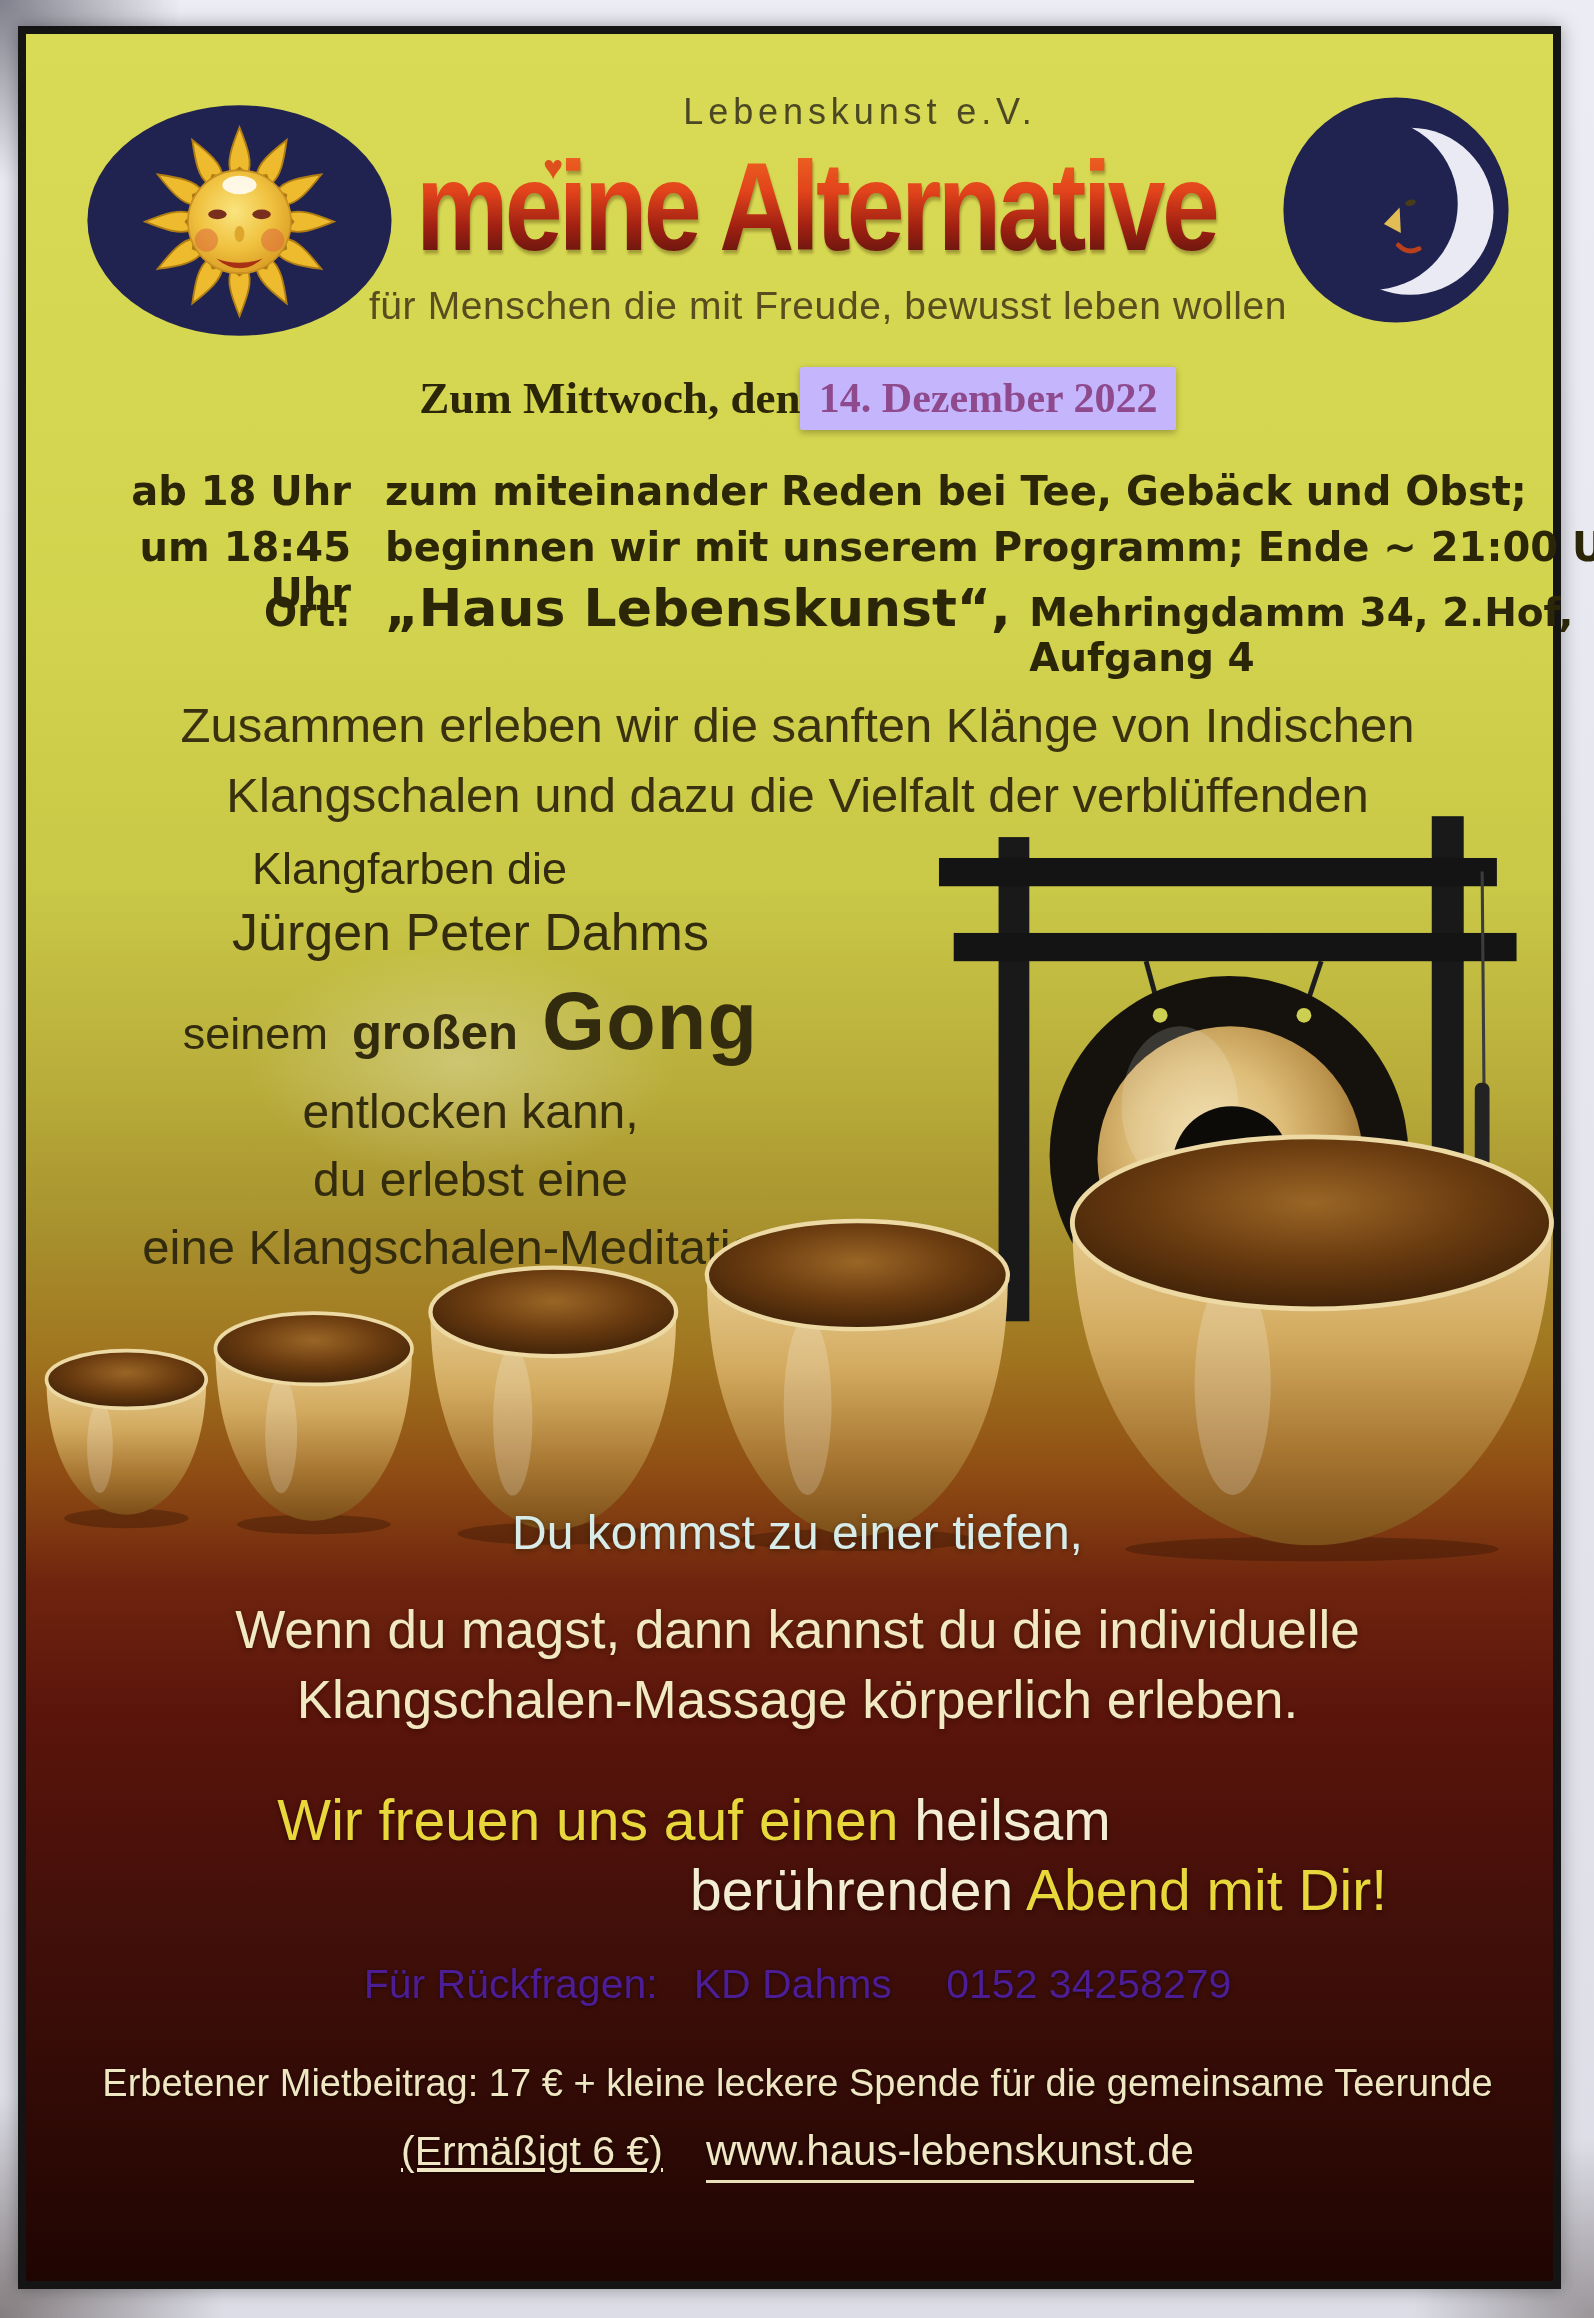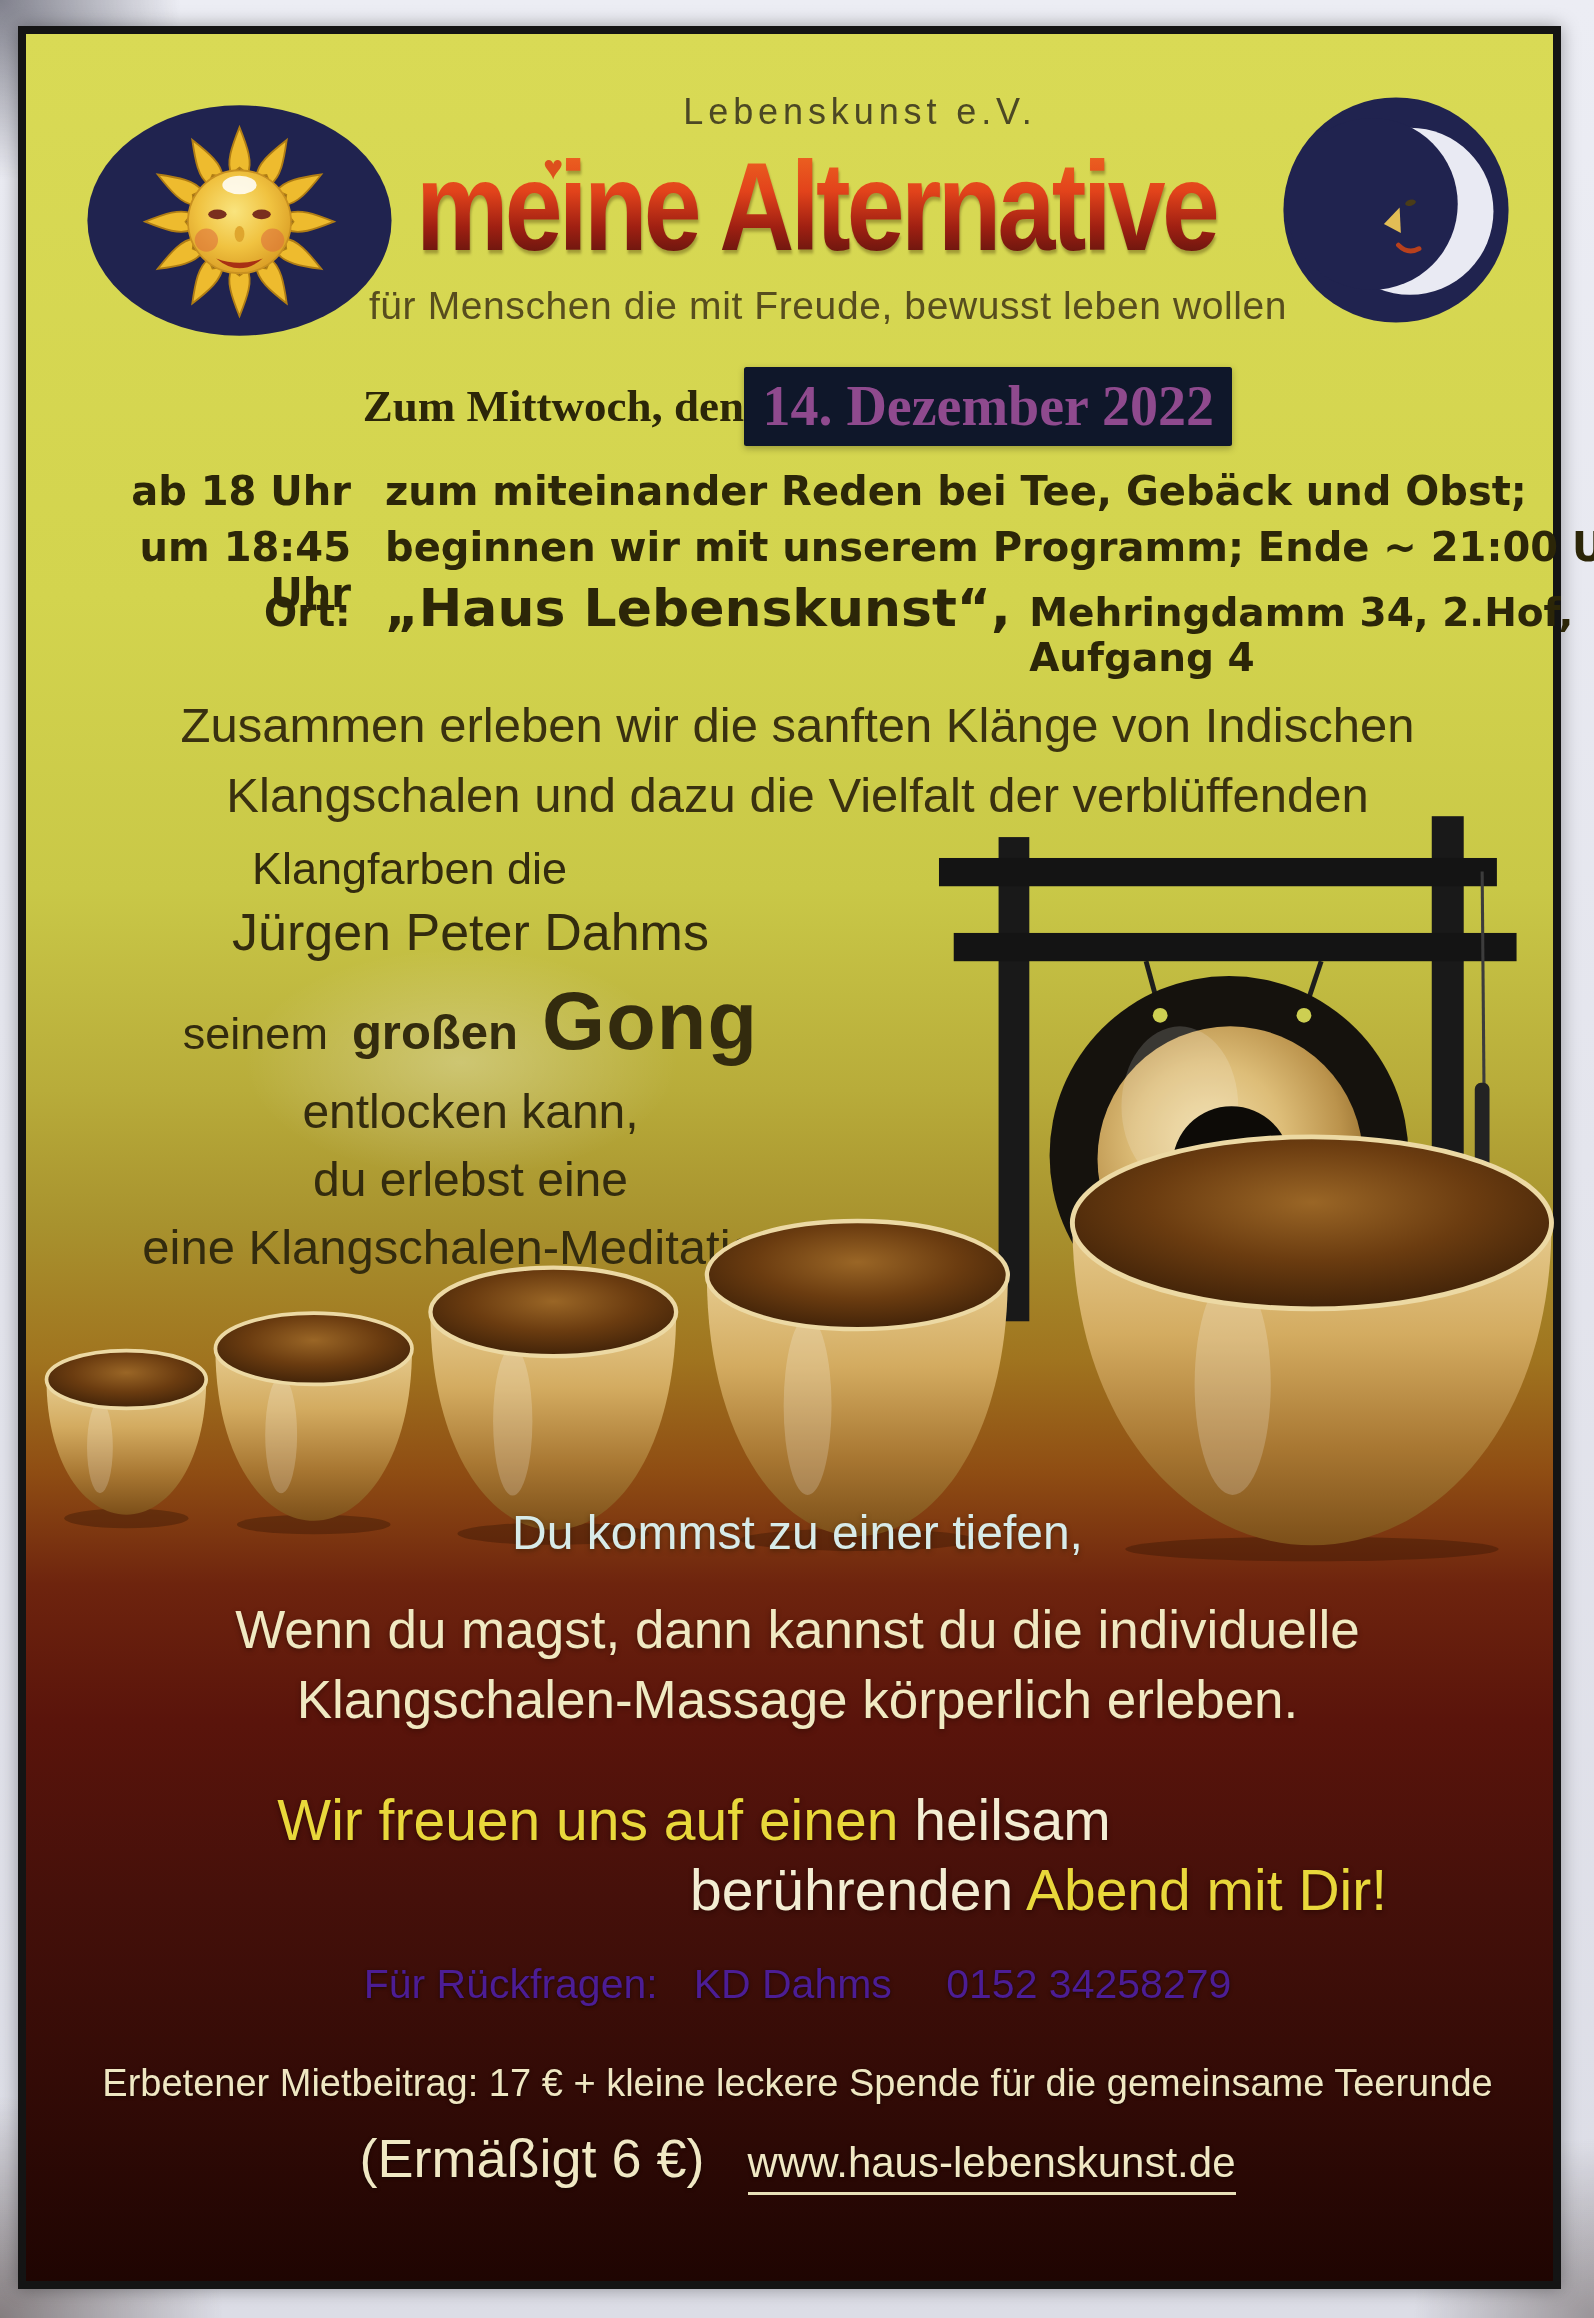--- a/index.html
+++ b/index.html
@@ -46,21 +46,21 @@
     filter:drop-shadow(1.8px 3.1px 1.2px rgba(60,40,0,.35));
   }
   .heart{left:543px;top:150px;font-size:34px;color:#dd4f1d;line-height:1;z-index:3;}
   .subtitle{left:184px;top:284px;right:123px;font-size:39px;letter-spacing:0.6px;color:#574d1e;}
   
   .sun-logo{left:86px;top:104px;width:307px;height:233px;}
   .moon-logo{left:1281px;top:95px;width:230px;height:230px;}
   
   .invite{left:49px;top:367px;right:49px;display:flex;justify-content:center;align-items:center;
     font-size:45px;font-weight:600;color:#2c2608;font-family:Liberation Serif, serif;}
-  .sticker{background:#0f172a;color:#8f4a8e;font-size:56px;padding:7.4px 18.4px;border-radius:2.5px;
+  .sticker{background:#c4b5fd;color:#8f4a8e;font-size:42px;padding:7.4px 18.4px;border-radius:2.5px;
     box-shadow:0 2.5px 6.1px rgba(60,60,20,.35);white-space:nowrap;}
   
   .schedule{left:111px;top:468px;font-family:"DejaVu Sans",sans-serif;font-weight:600;color:#2c2608;font-size:40px;}
   .sched-row{display:flex;align-items:baseline;margin-bottom:9.8px;}
   .sched-time{width:240px;text-align:right;flex:none;}
   .sched-desc{margin-left:34px;white-space:nowrap;}
   .ort{left:264px;top:578px;display:flex;align-items:baseline;font-family:"DejaVu Sans",sans-serif;
     font-weight:600;color:#2c2608;font-size:39px;}
   .venue{font-size:52px;font-weight:700;margin:0 18.4px 0 34px;white-space:nowrap;}
   
@@ -86,21 +86,21 @@
   .closing1{left:86px;top:1787px;width:1216px;font-size:57px;text-shadow:0 1.8px 4.9px rgba(30,5,0,.6);white-space:nowrap;}
   .closing2{left:590px;top:1857px;width:897px;font-size:57px;text-shadow:0 1.8px 4.9px rgba(30,5,0,.6);white-space:nowrap;}
   .yellow{color:#e9d83b;}
   .cream{color:#f3edd3;}
   .contact{left:0;top:1961px;width:100%;font-size:41px;color:#4c1d95;text-shadow:0 1.2px 3.7px rgba(0,0,0,.5);}
   .contact .lbl{margin-right:24.6px;}
   .contact .phone{margin-left:43px;}
   .fee1{left:0;top:2062px;width:100%;font-size:38px;color:#efe7c2;text-shadow:0 1.2px 3.7px rgba(0,0,0,.5);}
   .fee2{left:0;top:2127px;width:100%;display:flex;justify-content:center;align-items:baseline;gap:43px;
     color:#f0e8c4;text-shadow:0 1.2px 3.7px rgba(0,0,0,.5);}
-  .fee2 .reduced{font-size:54px;}
+  .fee2 .reduced{font-size:41px;text-decoration:underline;}
   .fee2 .site{font-size:42px;border-bottom:3.1px solid #e8e0b8;padding-bottom:4.9px;}
   svg{display:block;width:100%;height:100%;}
 </style>
 </head>
 <body>
 
 <div id="poster"></div>
 <div class="abs haze"></div>
 
 <div class="abs sun-logo">

